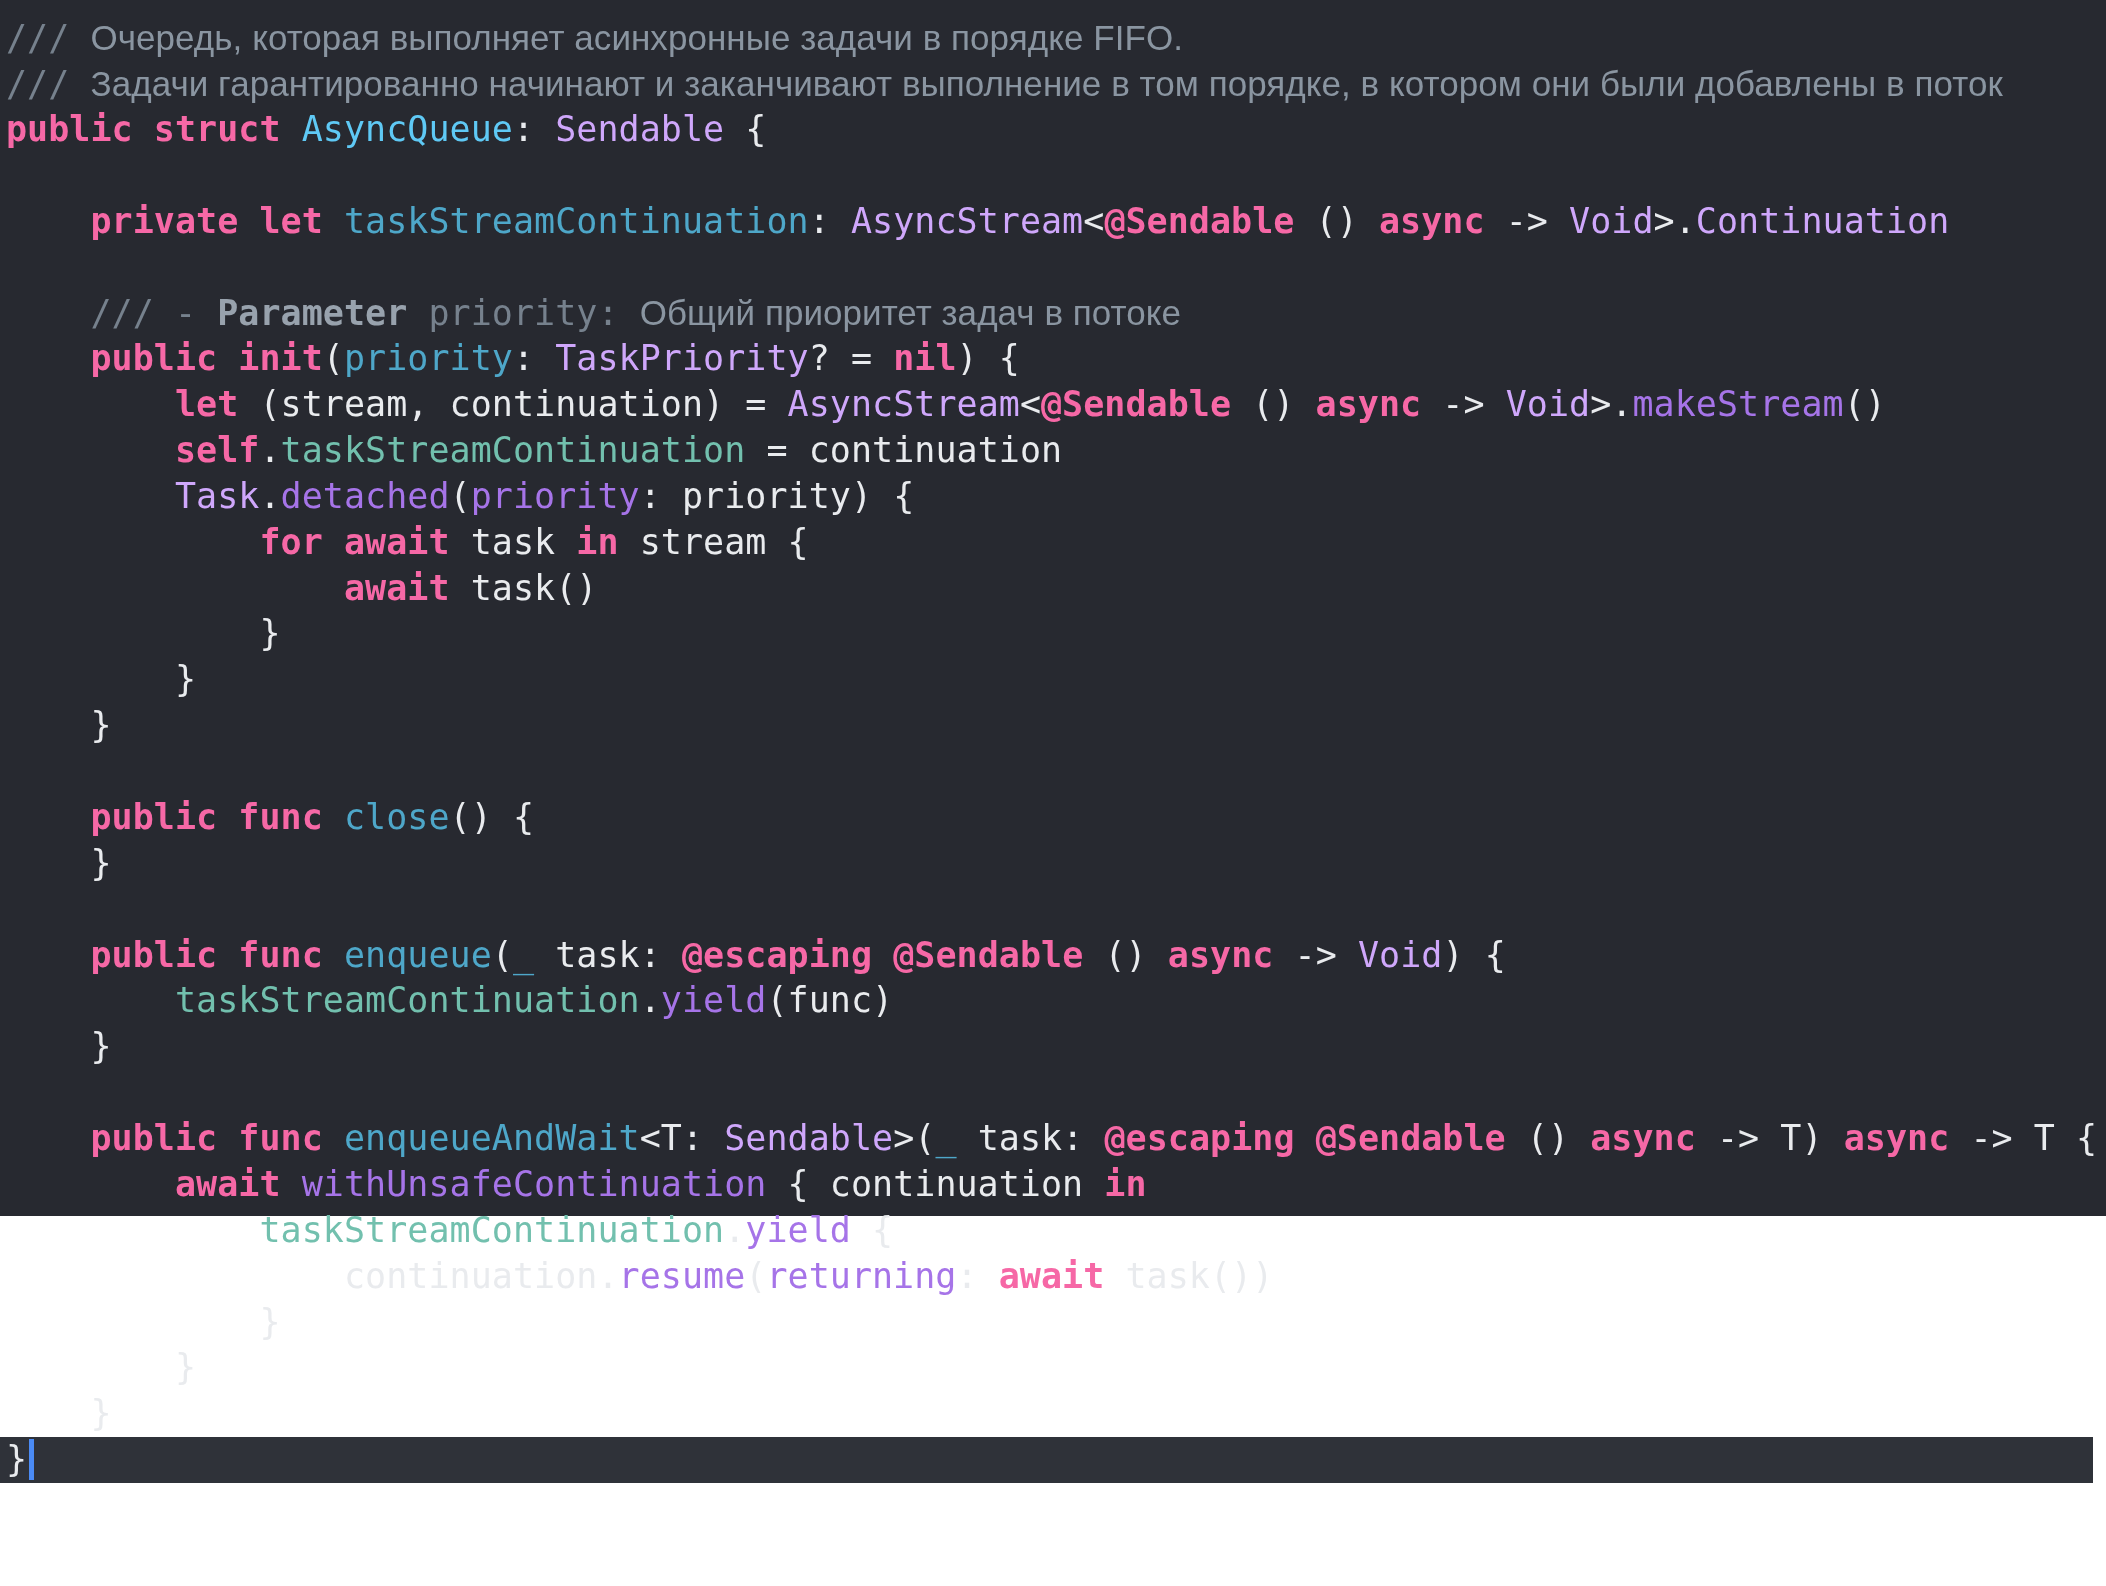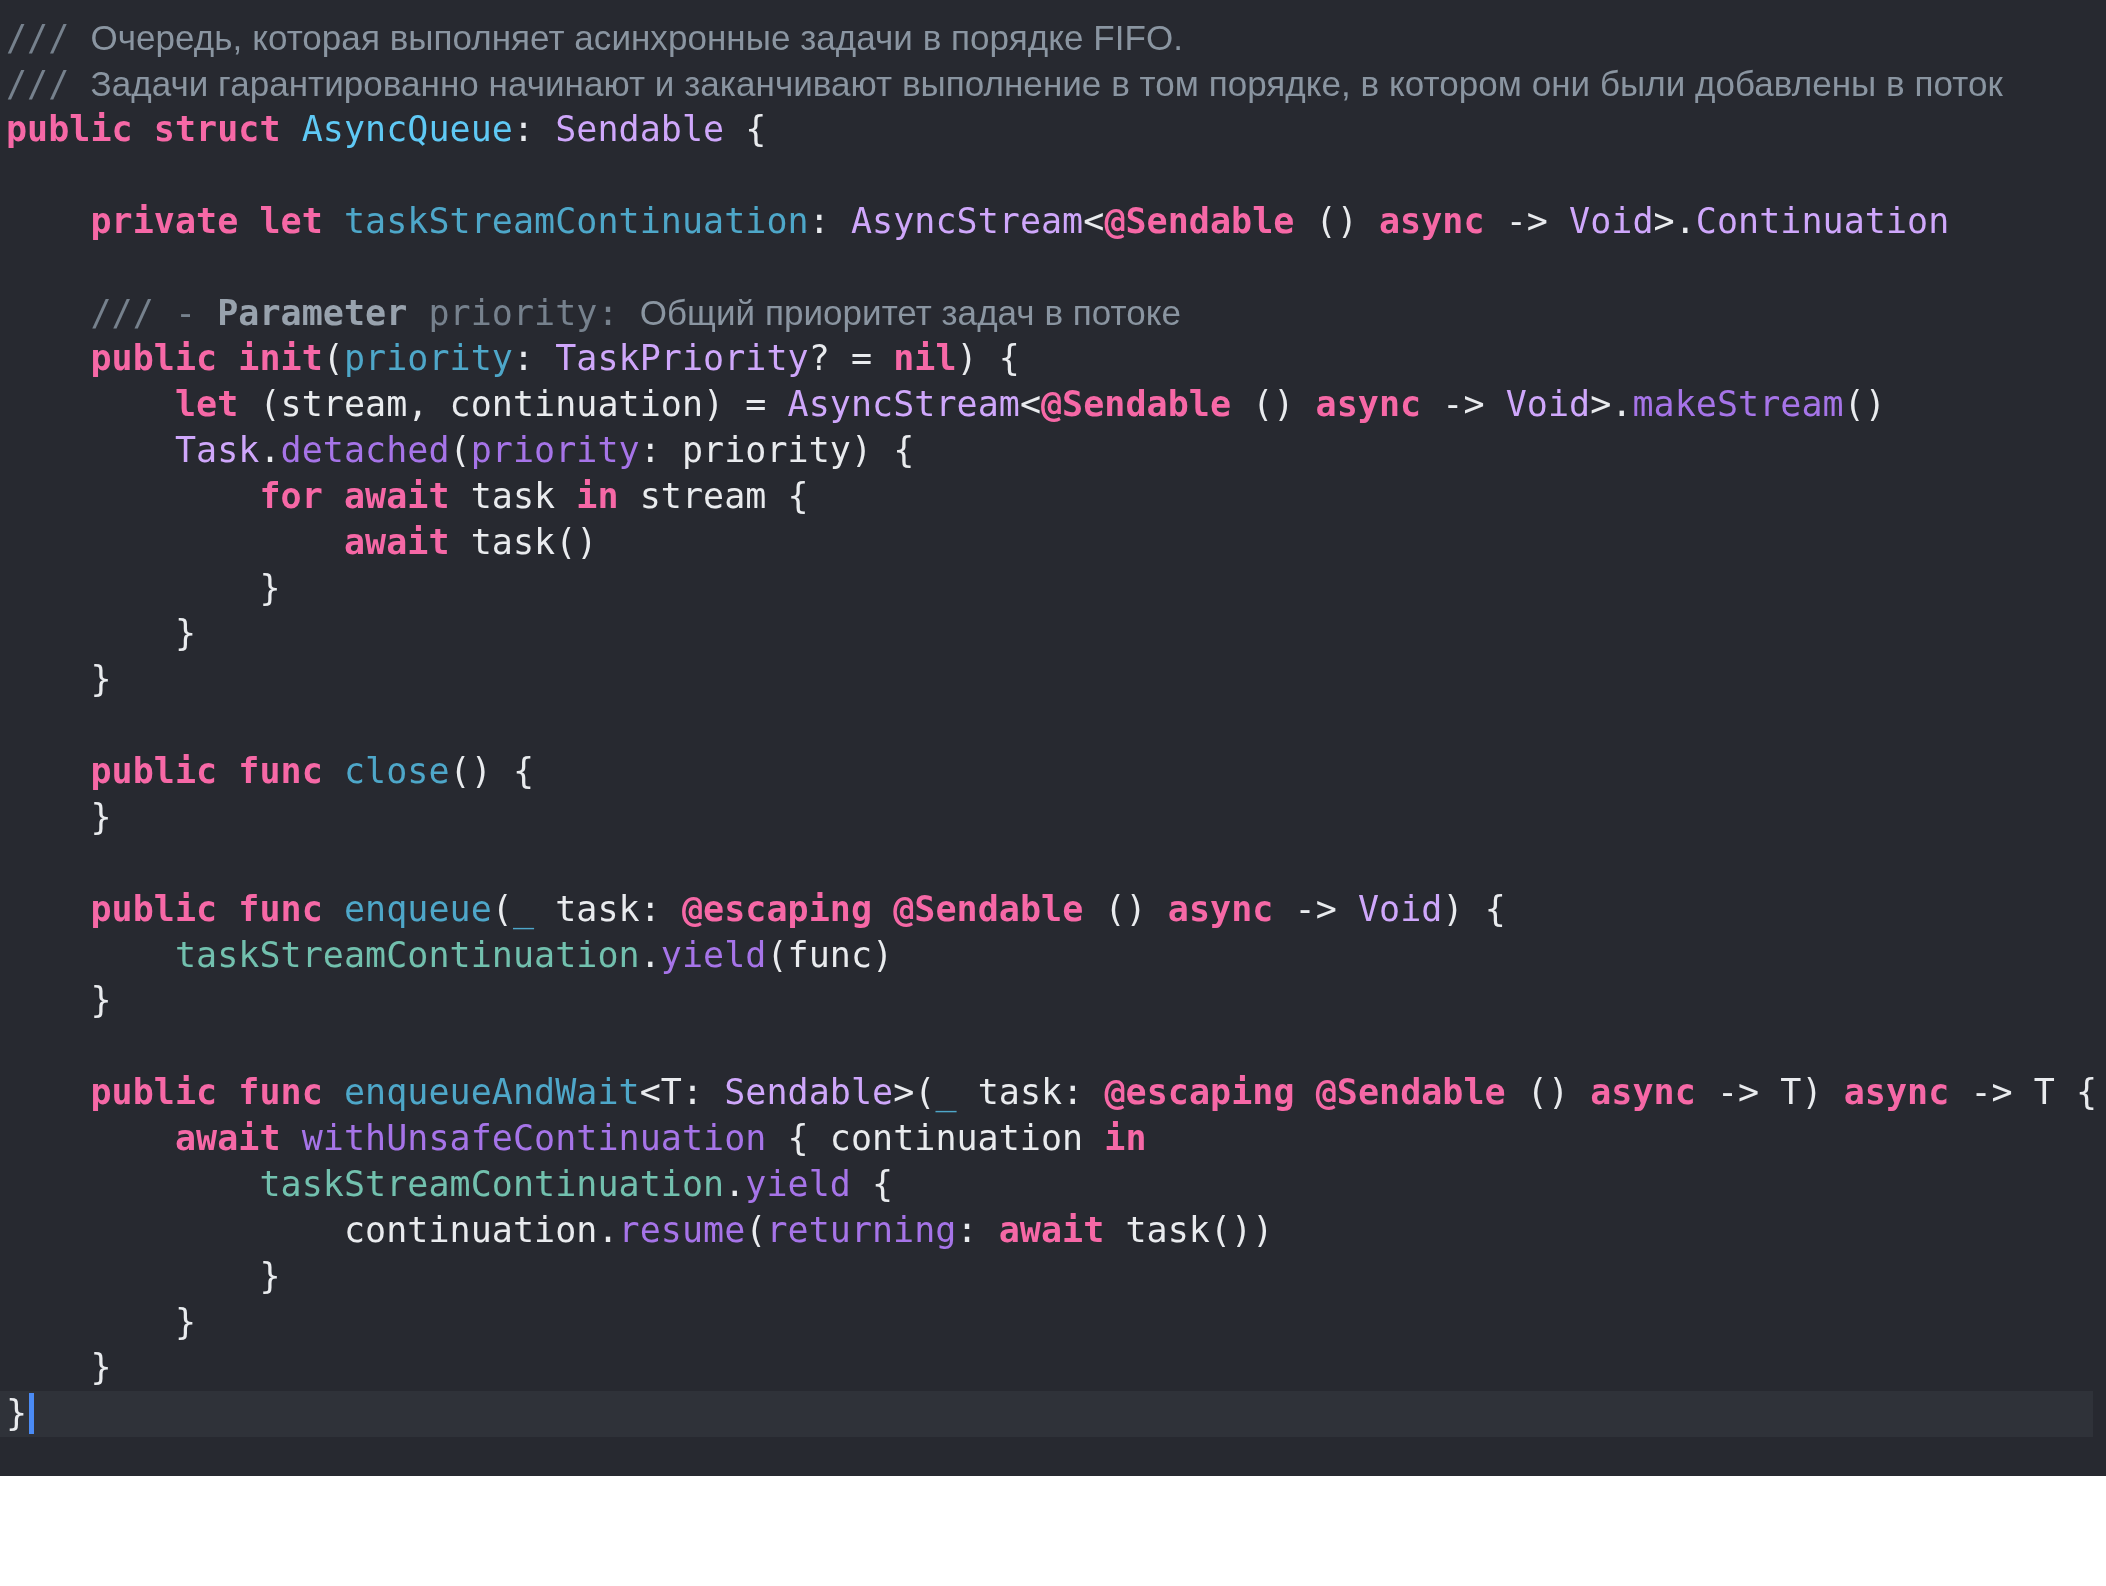--- a/index.html
+++ b/index.html
@@ -6,21 +6,21 @@
     margin: 0;
     padding: 0;
     width: 2106px;
     height: 1586px;
     overflow: hidden;
   }
   #editor {
     position: absolute;
     inset: 0;
     width: 2106px;
-    height: 1476px;
+    height: 1216px;
     background: var(--bg, #272930);
     padding: 15px 13px 0 6px;
     box-sizing: border-box;
     font-family: "DejaVu Sans Mono", "Liberation Mono", monospace;
     font-size: 35px;
     cursor: text;
   }
   .line {
     height: 45.88px;
     line-height: 45.88px;
@@ -61,20 +61,21 @@
 <div id="editor" style="--bg: #272930; --hl: #2f3239; --cursor: #4b8bf5; --k: #f668a6; --td: #5fc9f5; --t: #cfa7fb; --f: #a674e8; --d: #4ea7c9; --p: #72c0ae; --w: #e9ebee; --c: #76818d; --cs: #8a95a1; --cb: #98a2ad;">
     <div class="line"><span class="c">/// </span><span class="cs">Очередь, которая выполняет асинхронные задачи в порядке FIFO.</span></div>
     <div class="line"><span class="c">/// </span><span class="cs">Задачи гарантированно начинают и заканчивают выполнение в том порядке, в котором они были добавлены в поток</span></div>
     <div class="line"><span class="k">public struct</span><span class="w"> </span><span class="td">AsyncQueue</span><span class="w">: </span><span class="t">Sendable</span><span class="w"> {</span></div>
     <div class="line"></div>
     <div class="line"><span class="w">    </span><span class="k">private let</span><span class="w"> </span><span class="d">taskStreamContinuation</span><span class="w">: </span><span class="t">AsyncStream</span><span class="w">&lt;</span><span class="k">@Sendable</span><span class="w"> () </span><span class="k">async</span><span class="w"> -&gt; </span><span class="t">Void</span><span class="w">&gt;.</span><span class="t">Continuation</span></div>
     <div class="line"></div>
     <div class="line"><span class="w">    </span><span class="c">/// - </span><span class="cb">Parameter</span><span class="c"> priority: </span><span class="cs">Общий приоритет задач в потоке</span></div>
     <div class="line"><span class="w">    </span><span class="k">public init</span><span class="w">(</span><span class="d">priority</span><span class="w">: </span><span class="t">TaskPriority</span><span class="w">? = </span><span class="k">nil</span><span class="w">) {</span></div>
     <div class="line"><span class="w">        </span><span class="k">let</span><span class="w"> (stream, continuation) = </span><span class="t">AsyncStream</span><span class="w">&lt;</span><span class="k">@Sendable</span><span class="w"> () </span><span class="k">async</span><span class="w"> -&gt; </span><span class="t">Void</span><span class="w">&gt;.</span><span class="f">makeStream</span><span class="w">()</span></div>
+    <div class="line"><span class="w">        </span><span class="k">self</span><span class="w">.</span><span class="p">taskStreamContinuation</span><span class="w"> = continuation</span></div>
     <div class="line"><span class="w">        </span><span class="t">Task</span><span class="w">.</span><span class="f">detached</span><span class="w">(</span><span class="f">priority</span><span class="w">: priority) {</span></div>
     <div class="line"><span class="w">            </span><span class="k">for await</span><span class="w"> task </span><span class="k">in</span><span class="w"> stream {</span></div>
     <div class="line"><span class="w">                </span><span class="k">await</span><span class="w"> task()</span></div>
     <div class="line"><span class="w">            }</span></div>
     <div class="line"><span class="w">        }</span></div>
     <div class="line"><span class="w">    }</span></div>
     <div class="line"></div>
     <div class="line"><span class="w">    </span><span class="k">public func</span><span class="w"> </span><span class="d">close</span><span class="w">() {</span></div>
     <div class="line"><span class="w">    }</span></div>
     <div class="line"></div>

